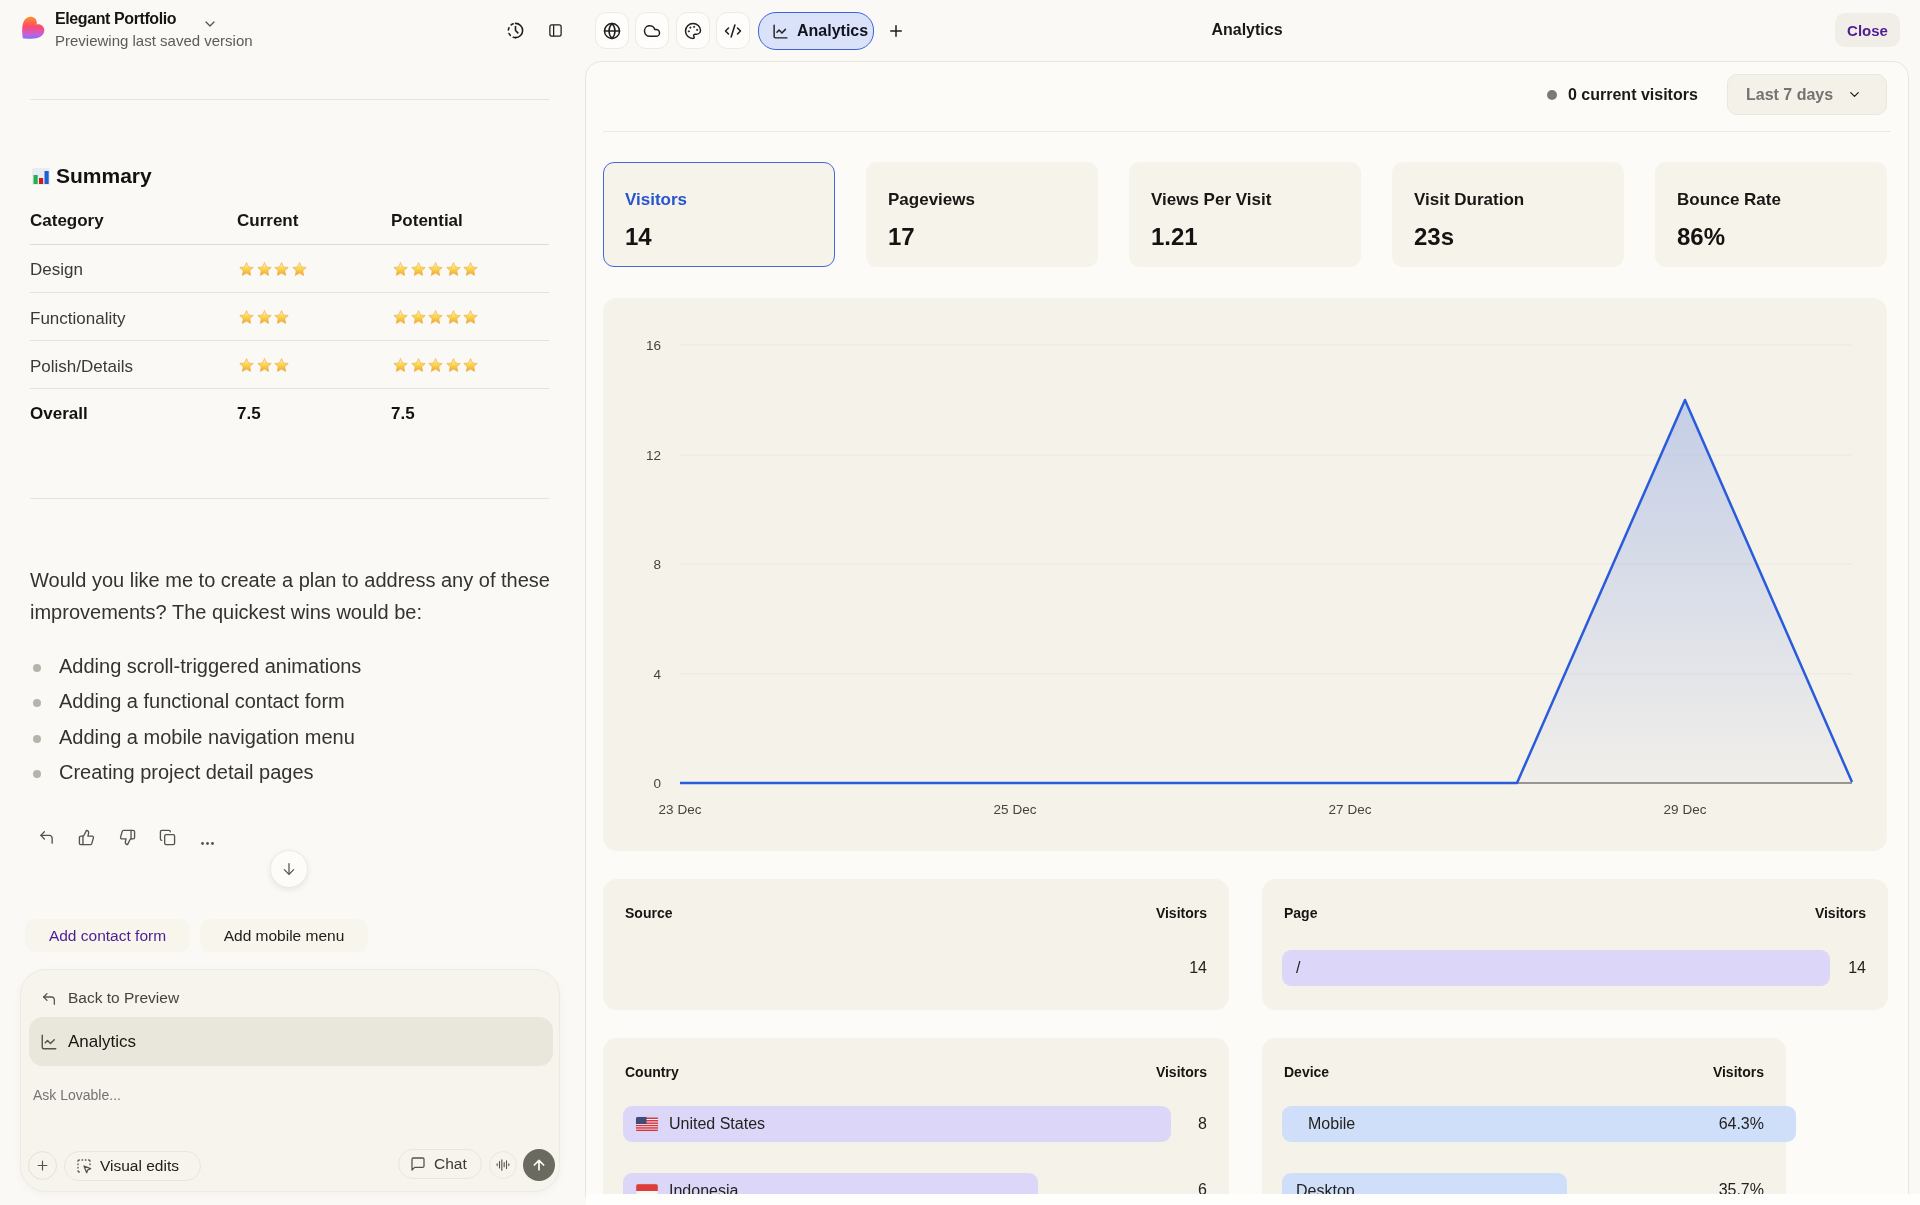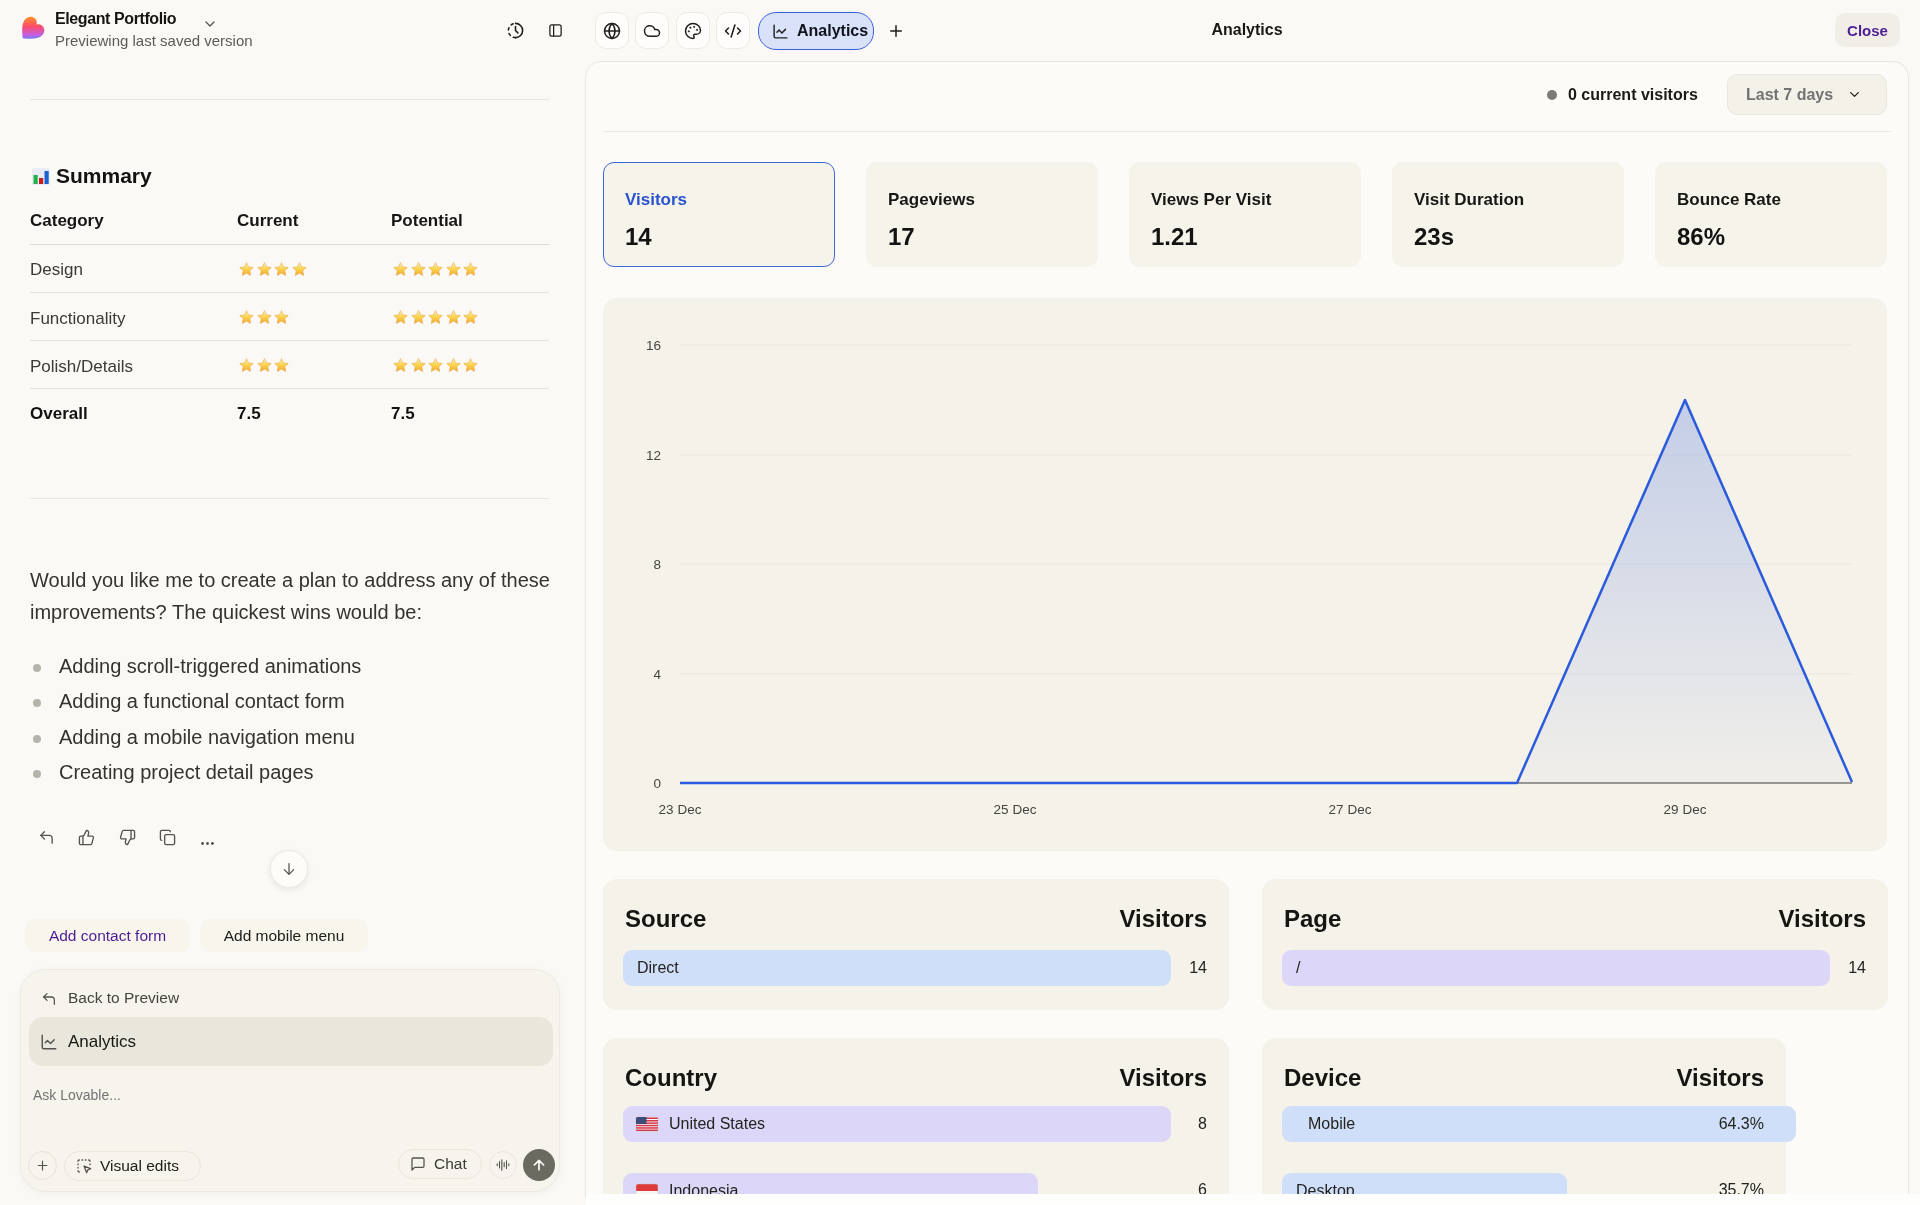--- a/index.html
+++ b/index.html
@@ -6,21 +6,21 @@
 html,body { width:1920px; height:1205px; overflow:hidden; }
 body { font-family:"Liberation Sans", sans-serif; background:#faf9f5; position:relative; color:#1a1a18; }
 .abs { position:absolute; }
 svg { display:block; }
 .ic { stroke:#1f1e1b; stroke-width:2; fill:none; stroke-linecap:round; stroke-linejoin:round; }
 .icg { stroke:#54534c; stroke-width:1.9; fill:none; stroke-linecap:round; stroke-linejoin:round; }
 .btn36 { position:absolute; width:34px; height:37px; top:12px; border-radius:11px; background:#fefdfb; border:1px solid #eeebe3; display:flex; align-items:center; justify-content:center; }
 .card { position:absolute; background:#f6f3ea; border-radius:11px; }
 .bigcard { position:absolute; background:#f5f2ea; border-radius:14px; }
 .bar { position:absolute; height:36px; border-radius:9px; display:flex; align-items:center; font-size:16px; color:#24231f; }
-.rowlabel { font-size:24px; font-weight:700; color:#161511; }
+.rowlabel { font-size:14px; font-weight:700; color:#161511; }
 </style>
 </head>
 <body>
 
 <div class="abs" style="left:15px; top:13px;">
 <svg width="33" height="33" viewBox="0 0 24 24">
 <defs>
 <linearGradient id="lovg" x1="0" y1="0" x2="0" y2="1">
 <stop offset="0" stop-color="#ff9224"></stop>
 <stop offset="0.45" stop-color="#fb4b6c"></stop>
@@ -366,21 +366,20 @@
 <line x1="77" y1="485" x2="1249" y2="485" stroke="#3c3b36" stroke-width="1"></line>
 
 <path d="M914 485 L1082 102 L1249 484 Z" fill="url(#fillg)"></path>
 
 <path d="M77 485 L914 485 L1082 102 L1249 484" fill="none" stroke="#2a5bdc" stroke-width="2.5" stroke-linejoin="round"></path>
 </svg>
 
 <div class="bigcard" style="left:603px; top:879px; width:626px; height:131px;">
   <div class="abs rowlabel" style="left:22px; top:26px;">Source</div>
   <div class="abs rowlabel" style="right:22px; top:26px;">Visitors</div>
-  <div class="bar" style="left:20px; top:71px; width:548px; background:#cfdffa; padding-left:14px;">Direct</div>
   <div class="abs" style="right:22px; top:80px; font-size:16px; color:#24231f;">14</div>
 </div>
 
 <div class="bigcard" style="left:1262px; top:879px; width:626px; height:131px;">
   <div class="abs rowlabel" style="left:22px; top:26px;">Page</div>
   <div class="abs rowlabel" style="right:22px; top:26px;">Visitors</div>
   <div class="bar" style="left:20px; top:71px; width:548px; background:#dcd7f8; padding-left:14px;">/</div>
   <div class="abs" style="right:22px; top:80px; font-size:16px; color:#24231f;">14</div>
 </div>
 

